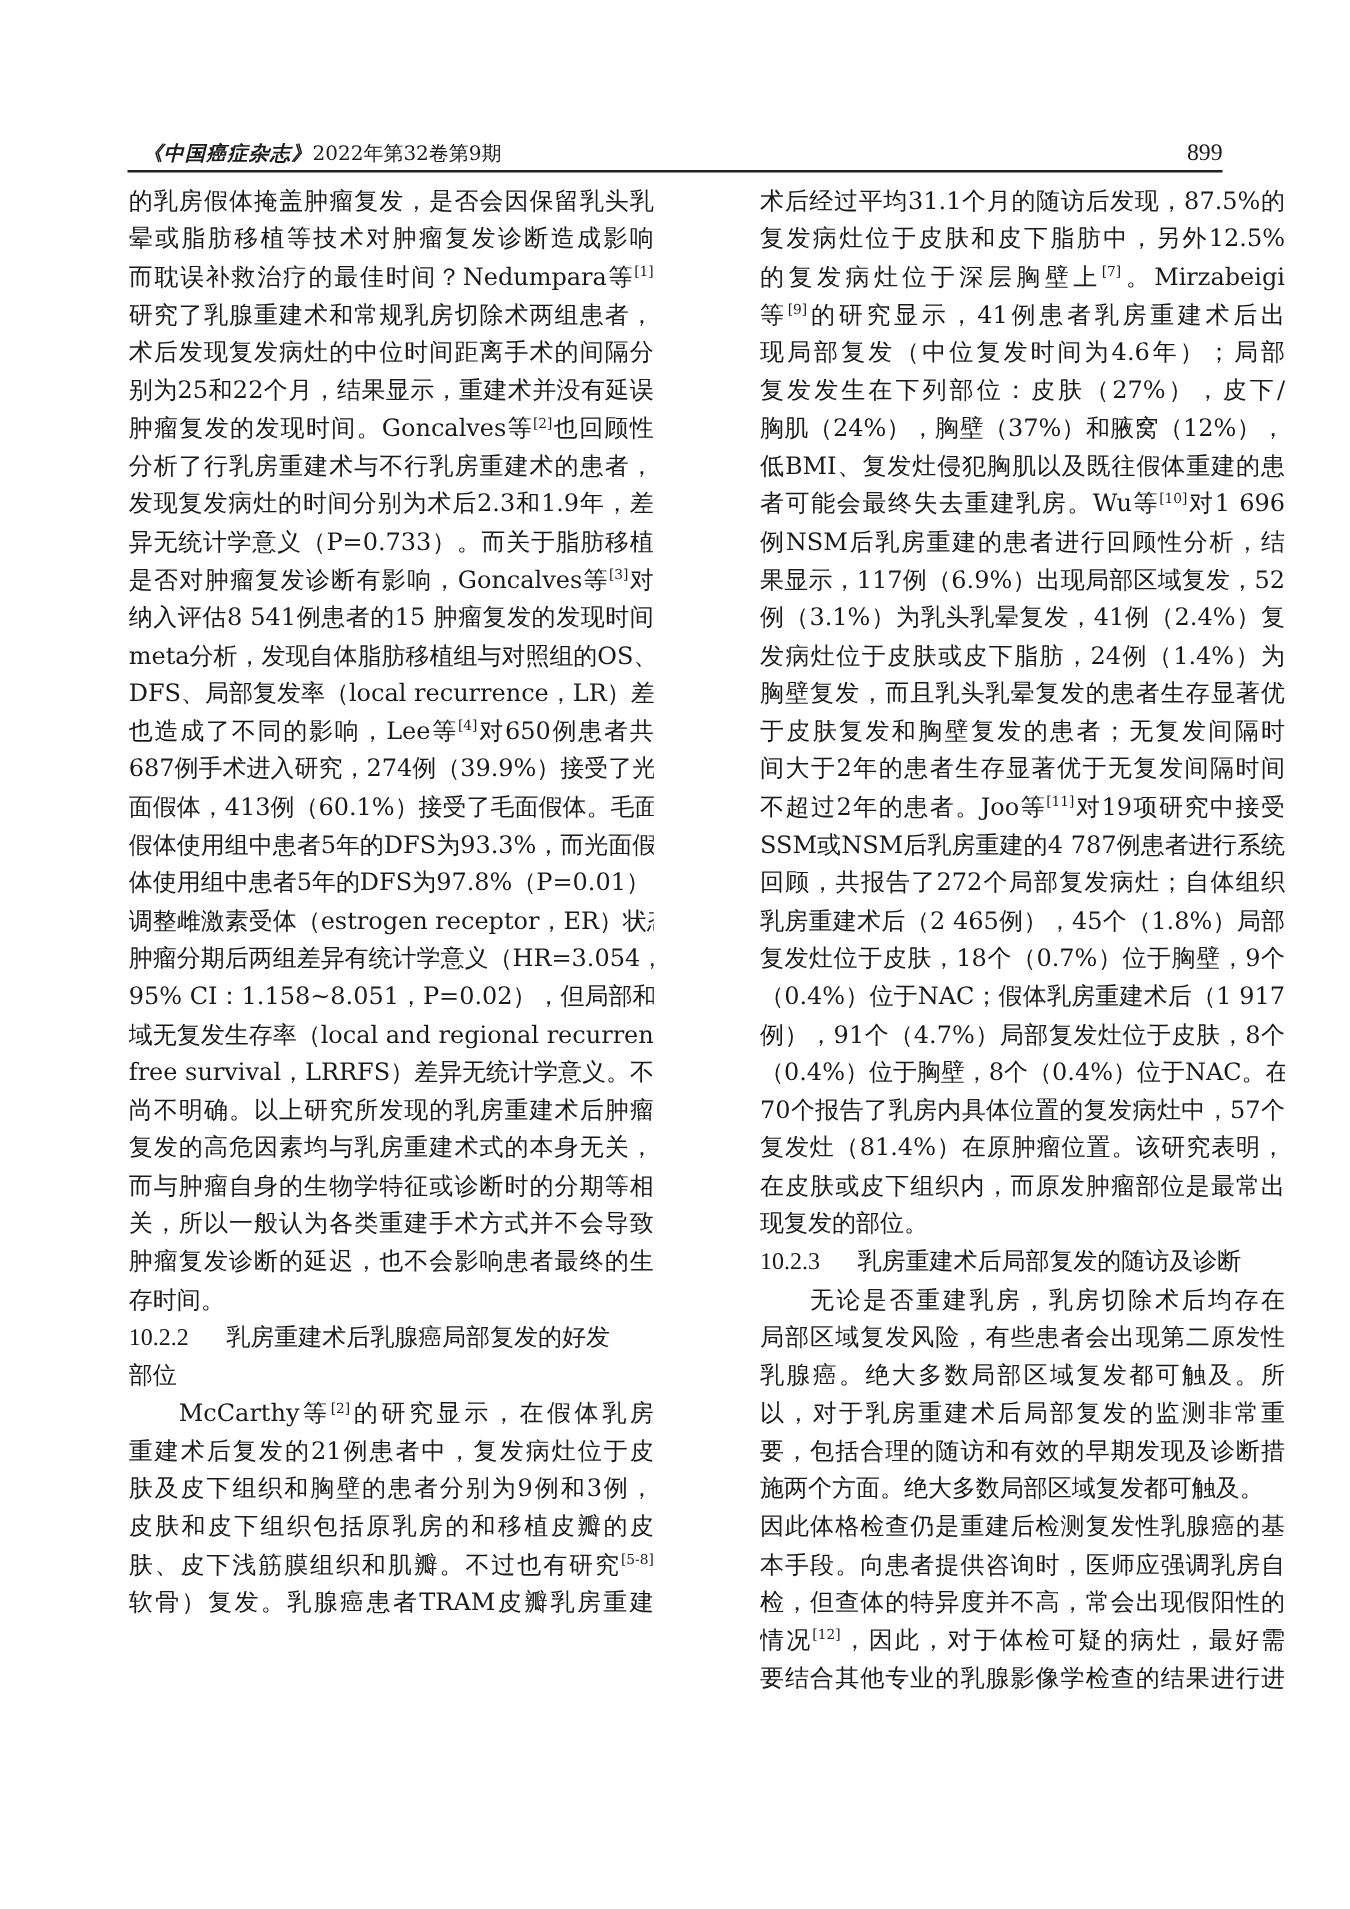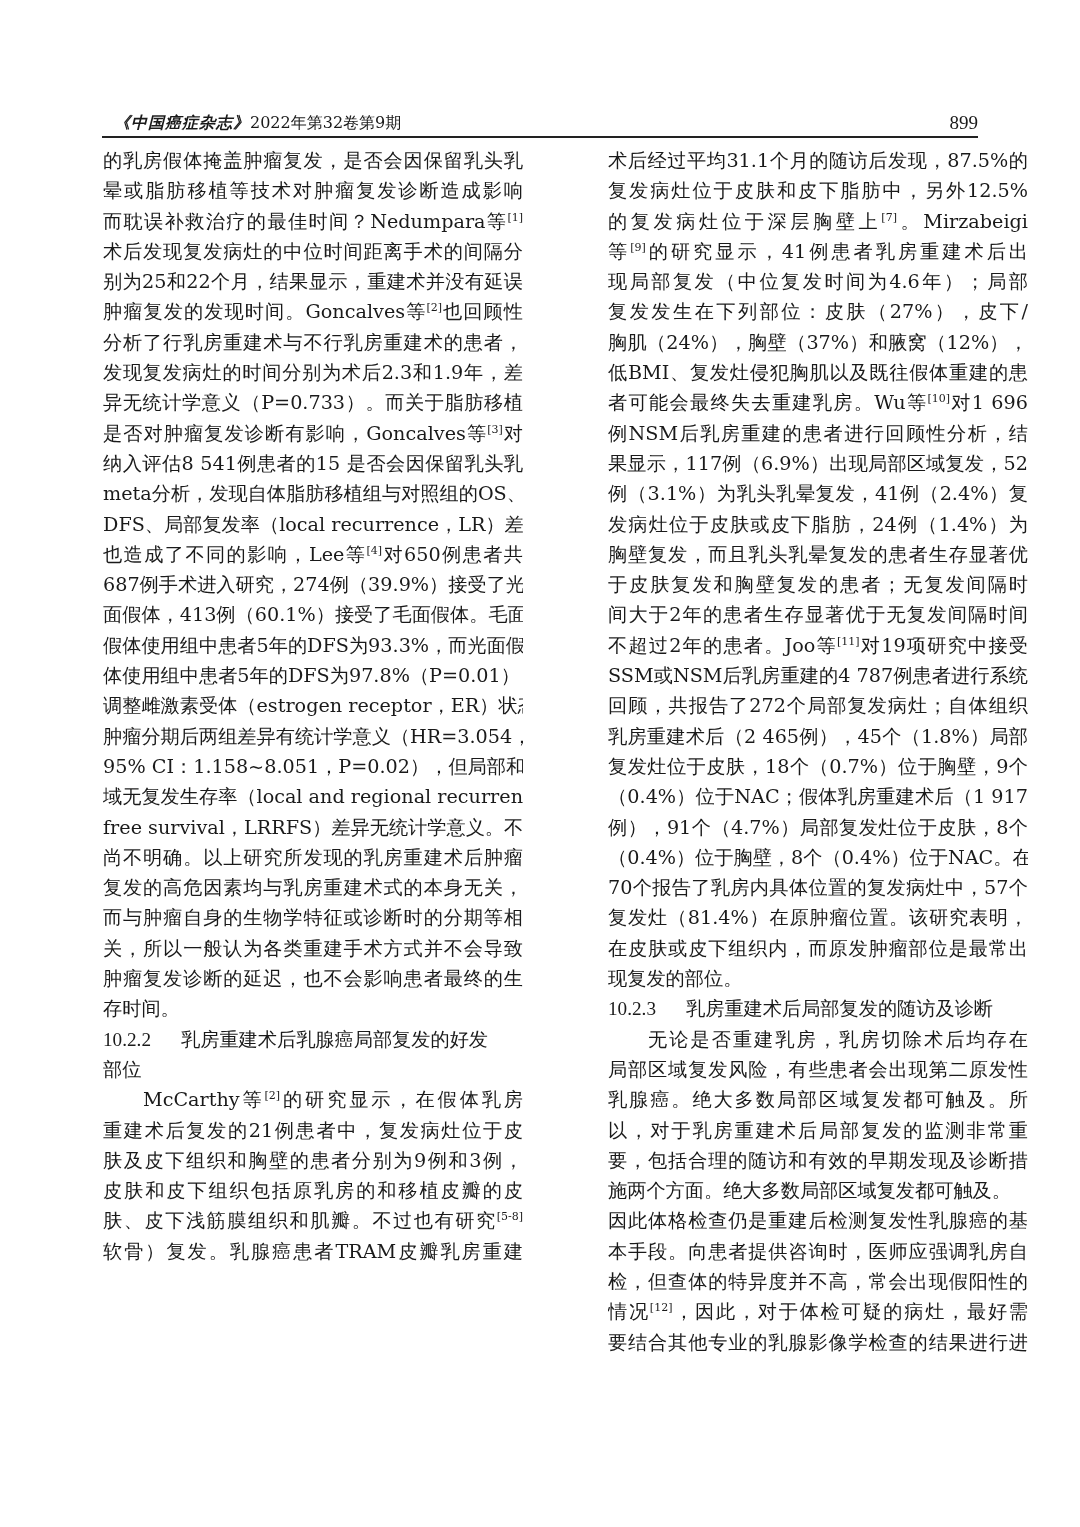--- a/index.html
+++ b/index.html
@@ -26,28 +26,29 @@
 
 <div class="header">
   <div class="journal"><span class="jname">《中国癌症杂志》</span><span>2022年第32卷第9期</span></div>
   <div class="pageno">899</div>
 </div>
 
 <div class="col left" id="col-left">
     <div class="line"><span>的乳房假体掩盖肿瘤复发，是否会因保留乳头乳</span></div>
     <div class="line"><span>晕或脂肪移植等技术对肿瘤复发诊断造成影响</span></div>
     <div class="line"><span>而耽误补救治疗的最佳时间？Nedumpara等</span><sup>[1]</sup></div>
+    <div class="line"><span>研究了乳腺重建术和常规乳房切除术两组患者，</span></div>
     <div class="line"><span>术后发现复发病灶的中位时间距离手术的间隔分</span></div>
     <div class="line"><span>别为25和22个月，结果显示，重建术并没有延误</span></div>
     <div class="line"><span>肿瘤复发的发现时间。Goncalves等</span><sup>[2]</sup><span>也回顾性</span></div>
     <div class="line"><span>分析了行乳房重建术与不行乳房重建术的患者，</span></div>
     <div class="line"><span>发现复发病灶的时间分别为术后2.3和1.9年，差</span></div>
     <div class="line"><span>异无统计学意义（P=0.733）。而关于脂肪移植</span></div>
     <div class="line"><span>是否对肿瘤复发诊断有影响，Goncalves等</span><sup>[3]</sup><span>对</span></div>
-    <div class="line"><span>纳入评估8 541例患者的15 是否会因保留乳头乳</span></div>
+    <div class="line"><span>纳入评估8 541例患者的15 肿瘤复发的发现时间</span></div>
     <div class="line"><span>meta分析，发现自体脂肪移植组与对照组的OS、</span></div>
     <div class="line"><span>DFS、局部复发率（local recurrence，LR）差异</span></div>
     <div class="line"><span>也造成了不同的影响，Lee等</span><sup>[4]</sup><span>对650例患者共</span></div>
     <div class="line"><span>687例手术进入研究，274例（39.9%）接受了光</span></div>
     <div class="line"><span>面假体，413例（60.1%）接受了毛面假体。毛面</span></div>
     <div class="line"><span>假体使用组中患者5年的DFS为93.3%，而光面假</span></div>
     <div class="line"><span>体使用组中患者5年的DFS为97.8%（P=0.01），</span></div>
     <div class="line"><span>调整雌激素受体（estrogen receptor，ER）状态和</span></div>
     <div class="line"><span>肿瘤分期后两组差异有统计学意义（HR=3.054，</span></div>
     <div class="line"><span>95% CI：1.158~8.051，P=0.02），但局部和区</span></div>

